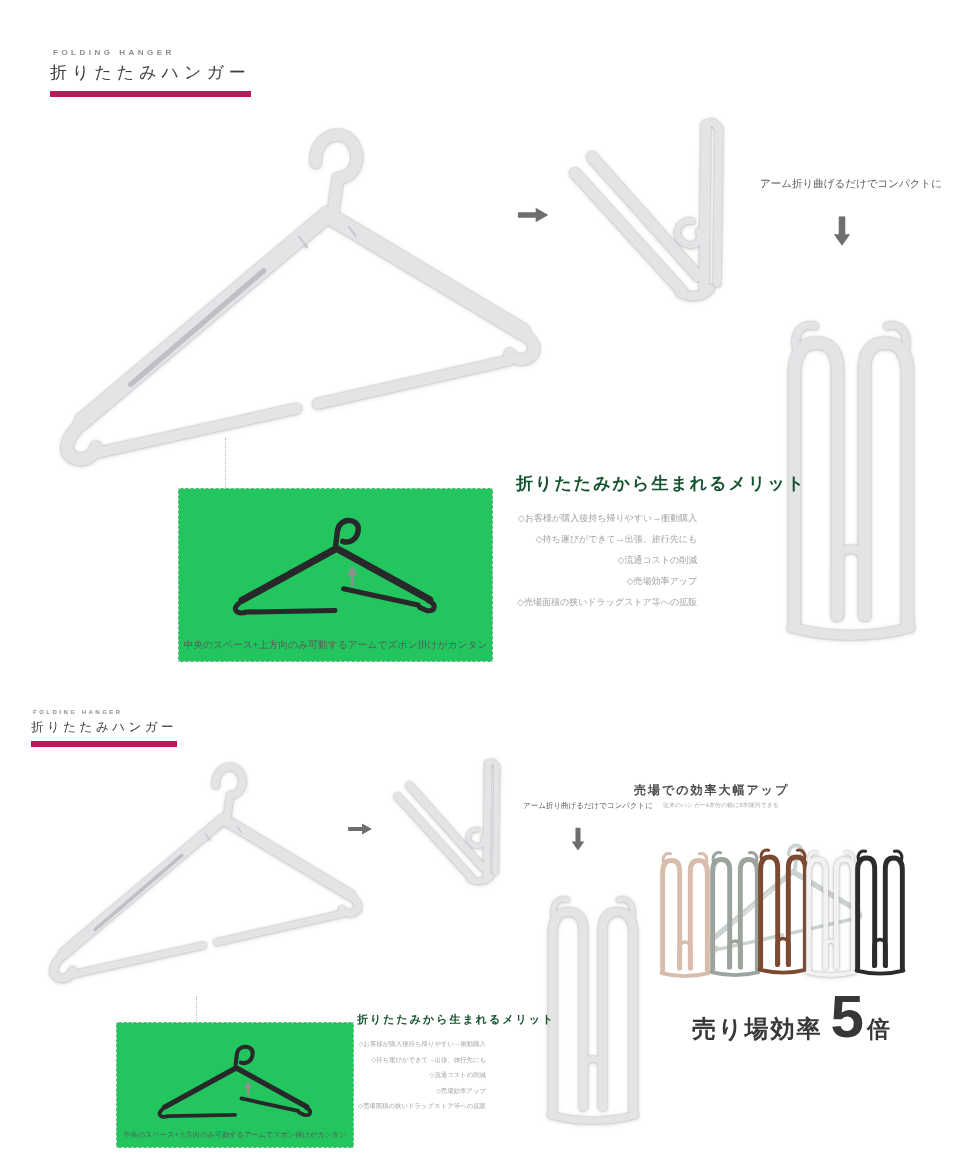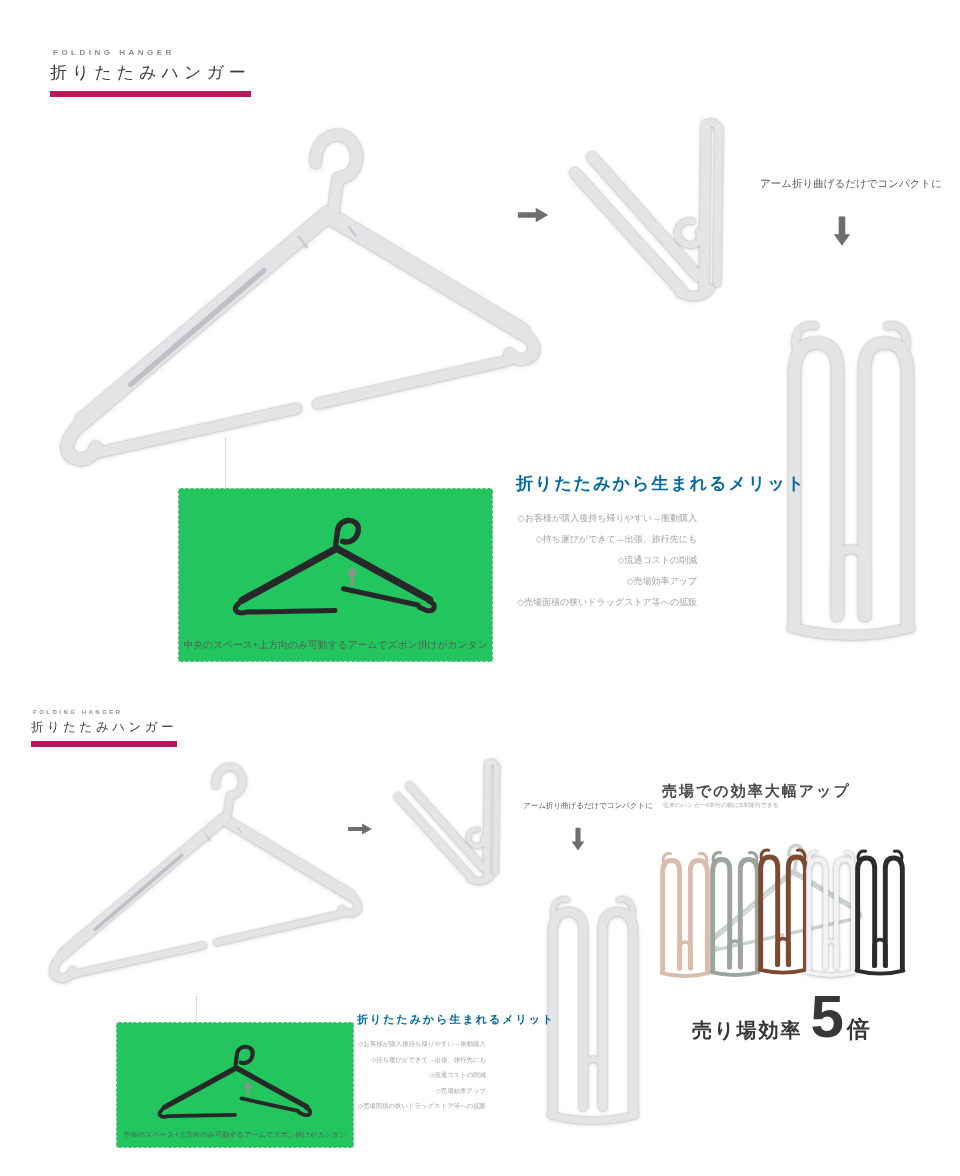--- a/index.html
+++ b/index.html
@@ -4,29 +4,29 @@
 <style>
   html,body{margin:0;padding:0;background:#fff;}
   body{font-family:"Liberation Sans","DejaVu Sans",sans-serif;color:#3c3c3e;}
   #page{position:relative;width:960px;height:1176px;background:#fff;overflow:hidden;}
   .abs{position:absolute;}
   svg{display:block;overflow:visible;}
   .soft{filter:drop-shadow(0 0 1px rgba(110,110,118,.5)) drop-shadow(0 1px 2px rgba(110,110,118,.22));}
   .eyebrow{font-weight:bold;color:#8e8e90;}
   .jp-title{color:#3c3c3e;border-bottom:6px solid #be185d;display:inline-block;}
   .note{color:#5a5a5c;}
-  .merit-head{font-weight:bold;color:#0369a1;letter-spacing:2px;}
+  .merit-head{font-weight:bold;color:#14532d;letter-spacing:2px;}
   .merit-item{color:#a2a2a4;white-space:nowrap;text-align:right;}
   .inset{border:1px dashed #cfcfcf;background:#22c55e;}
   .inset-cap{position:absolute;left:0;right:0;text-align:center;color:#59595b;white-space:nowrap;}
   .leader{border-left:1px dotted #bdbdbd;width:0;}
   .eff-head{font-weight:bold;color:#4a4a4c;letter-spacing:2px;}
   .eff-sub{color:#ababab;}
   .result{display:flex;align-items:baseline;color:#37373a;font-weight:bold;}
-  .result .lbl{font-size:20px;letter-spacing:2px;}
+  .result .lbl{font-size:24px;letter-spacing:2px;}
   .result .val{font-size:60px;line-height:.85;letter-spacing:-1px;margin:0 4px 0 8px;}
   .result .unit{font-size:23px;}
 </style>
 </head>
 <body>
 
 <svg width="0" height="0" style="position:absolute" aria-hidden="true">
   <defs>
     <symbol id="sym-flat" viewBox="0 0 560 380">
       <g fill="none" stroke="currentColor" stroke-linecap="round" stroke-linejoin="round">
@@ -171,21 +171,21 @@
 
     <div class="abs leader" style="left:196px;top:996px;height:26px;"></div>
 
     <div class="abs inset" style="left:116px;top:1022px;width:236px;height:124px;">
       <svg class="abs" style="left:16px;top:9px;color:#28282b;" width="204" height="100" viewBox="0 0 300 170">
           <use href="#sym-black"></use>
         </svg>
       <div class="inset-cap" style="bottom:7px;font-size:7.2px;">中央のスペース+上方向のみ可動するアームでズボン掛けがカンタン</div>
     </div>
 
-    <div class="abs eff-head" style="left:662px;top:782px;font-size:15px;white-space:nowrap;">売場での効率大幅アップ</div>
+    <div class="abs eff-head" style="left:634px;top:782px;font-size:12px;white-space:nowrap;">売場での効率大幅アップ</div>
     <div class="abs eff-sub" style="left:663px;top:801px;font-size:6px;white-space:nowrap;">従来のハンガー4本分の幅に5本陳列できる</div>
 
     <div class="abs" style="left:648px;top:815px;width:305px;height:180px;">
       <svg class="abs" style="left: 4px; top: 25px; opacity: 0.5; color: rgb(154, 168, 159);" width="270" height="120" viewBox="0 0 560 380">
           <use href="#sym-flat"></use>
         </svg>
       <svg class="abs" style="left: 1px; top: 11px; color: rgb(217, 188, 171);" width="72" height="160" viewBox="0 0 190 400">
           <use href="#sym-folded"></use>
         </svg>
       <svg class="abs" style="left: 51px; top: 9px; color: rgb(155, 164, 157);" width="72" height="162" viewBox="0 0 190 400">

